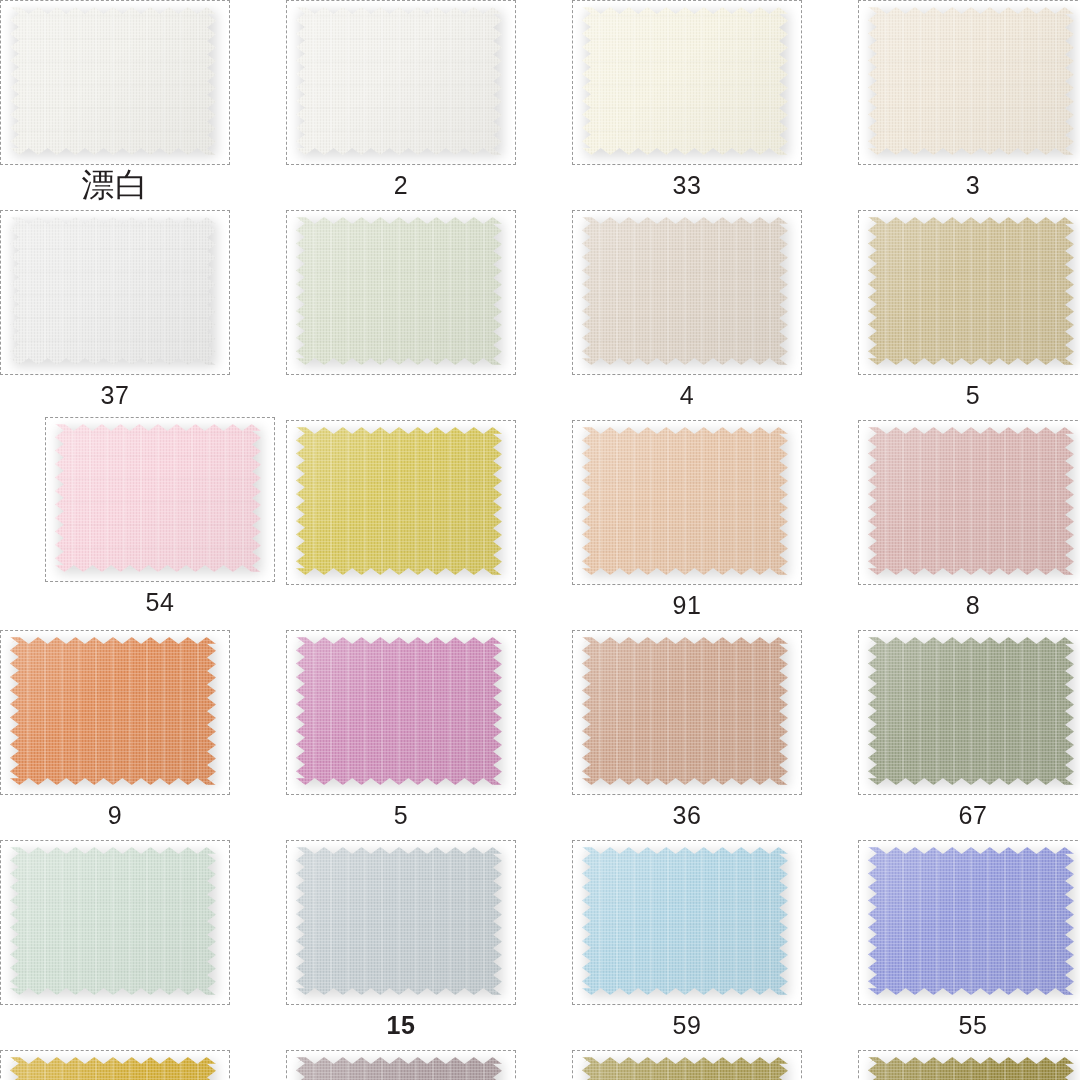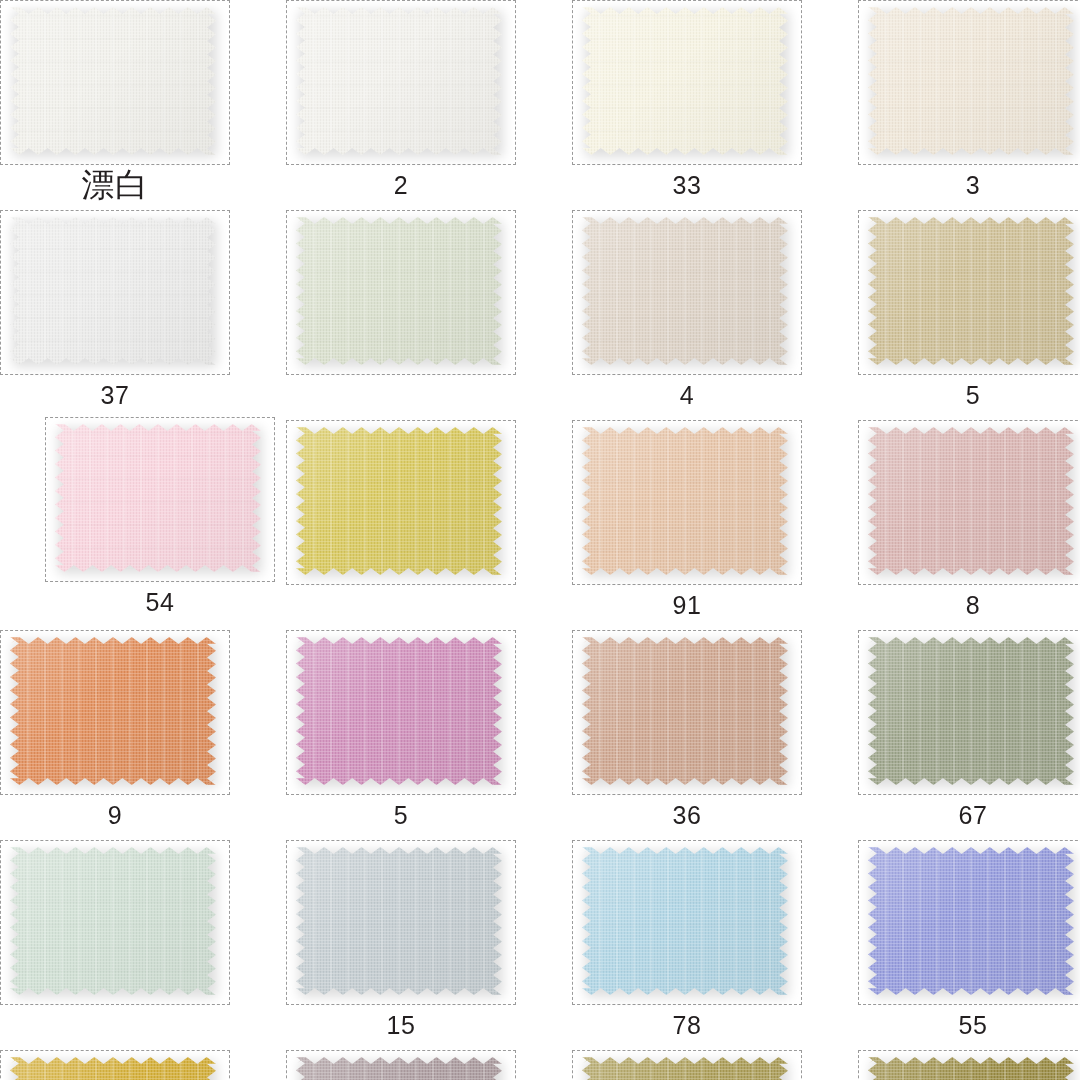--- a/index.html
+++ b/index.html
@@ -437,21 +437,21 @@
               </clipPath>
             </defs>
             <polygon points="0.0,7.0 9.4,0.0 18.7,7.0 28.1,0.0 37.5,7.0 46.8,0.0 56.2,7.0 65.5,0.0 74.9,7.0 84.3,0.0 93.6,7.0 103.0,0.0 112.4,7.0 121.7,0.0 131.1,7.0 140.5,0.0 149.8,7.0 159.2,0.0 168.5,7.0 177.9,0.0 187.3,7.0 196.6,0.0 206.0,7.0 197.0,7.0 206.0,13.7 197.0,20.5 206.0,27.2 197.0,33.9 206.0,40.6 197.0,47.4 206.0,54.1 197.0,60.8 206.0,67.5 197.0,74.3 206.0,81.0 197.0,87.7 206.0,94.5 197.0,101.2 206.0,107.9 197.0,114.6 206.0,121.4 197.0,128.1 206.0,134.8 197.0,141.5 206.0,148.3 197.0,148.0 206.0,141.0 196.6,148.0 187.3,141.0 177.9,148.0 168.5,141.0 159.2,148.0 149.8,141.0 140.5,148.0 131.1,141.0 121.7,148.0 112.4,141.0 103.0,148.0 93.6,141.0 84.3,148.0 74.9,141.0 65.5,148.0 56.2,141.0 46.8,148.0 37.5,141.0 28.1,148.0 18.7,141.0 9.4,148.0 0.0,141.0 9.0,141.0 0.0,134.3 9.0,127.5 0.0,120.8 9.0,114.1 0.0,107.4 9.0,100.6 0.0,93.9 9.0,87.2 0.0,80.5 9.0,73.7 0.0,67.0 9.0,60.3 0.0,53.5 9.0,46.8 0.0,40.1 9.0,33.4 0.0,26.6 9.0,19.9 0.0,13.2 9.0,6.5 0.0,-0.3 9.0,0.0" fill="#cfdfd3"></polygon>
           </svg>
           <div class="cloth-weave" style="clip-path: polygon(0% 4.73%, 4.56% 0%, 9.08% 4.73%, 13.64% 0%, 18.2% 4.73%, 22.72% 0%, 27.28% 4.73%, 31.8% 0%, 36.36% 4.73%, 40.92% 0%, 45.44% 4.73%, 50% 0%, 54.56% 4.73%, 59.08% 0%, 63.64% 4.73%, 68.2% 0%, 72.72% 4.73%, 77.28% 0%, 81.8% 4.73%, 86.36% 0%, 90.92% 4.73%, 95.44% 0%, 100% 4.73%, 95.63% 4.73%, 100% 9.26%, 95.63% 13.85%, 100% 18.38%, 95.63% 22.91%, 100% 27.43%, 95.63% 32.03%, 100% 36.55%, 95.63% 41.08%, 100% 45.61%, 95.63% 50.2%, 100% 54.73%, 95.63% 59.26%, 100% 63.85%, 95.63% 68.38%, 100% 72.91%, 95.63% 77.43%, 100% 82.03%, 95.63% 86.55%, 100% 91.08%, 95.63% 95.61%, 100% 100.2%, 95.63% 100%, 100% 95.27%, 95.44% 100%, 90.92% 95.27%, 86.36% 100%, 81.8% 95.27%, 77.28% 100%, 72.72% 95.27%, 68.2% 100%, 63.64% 95.27%, 59.08% 100%, 54.56% 95.27%, 50% 100%, 45.44% 95.27%, 40.92% 100%, 36.36% 95.27%, 31.8% 100%, 27.28% 95.27%, 22.72% 100%, 18.2% 95.27%, 13.64% 100%, 9.08% 95.27%, 4.56% 100%, 0% 95.27%, 4.37% 95.27%, 0% 90.74%, 4.37% 86.15%, 0% 81.62%, 4.37% 77.09%, 0% 72.57%, 4.37% 67.97%, 0% 63.45%, 4.37% 58.92%, 0% 54.39%, 4.37% 49.8%, 0% 45.27%, 4.37% 40.74%, 0% 36.15%, 4.37% 31.62%, 0% 27.09%, 4.37% 22.57%, 0% 17.97%, 4.37% 13.45%, 0% 8.92%, 4.37% 4.39%, 0% -0.2%, 4.37% 0%);"></div>
           <div class="cloth-slub" style="clip-path: polygon(0% 4.73%, 4.56% 0%, 9.08% 4.73%, 13.64% 0%, 18.2% 4.73%, 22.72% 0%, 27.28% 4.73%, 31.8% 0%, 36.36% 4.73%, 40.92% 0%, 45.44% 4.73%, 50% 0%, 54.56% 4.73%, 59.08% 0%, 63.64% 4.73%, 68.2% 0%, 72.72% 4.73%, 77.28% 0%, 81.8% 4.73%, 86.36% 0%, 90.92% 4.73%, 95.44% 0%, 100% 4.73%, 95.63% 4.73%, 100% 9.26%, 95.63% 13.85%, 100% 18.38%, 95.63% 22.91%, 100% 27.43%, 95.63% 32.03%, 100% 36.55%, 95.63% 41.08%, 100% 45.61%, 95.63% 50.2%, 100% 54.73%, 95.63% 59.26%, 100% 63.85%, 95.63% 68.38%, 100% 72.91%, 95.63% 77.43%, 100% 82.03%, 95.63% 86.55%, 100% 91.08%, 95.63% 95.61%, 100% 100.2%, 95.63% 100%, 100% 95.27%, 95.44% 100%, 90.92% 95.27%, 86.36% 100%, 81.8% 95.27%, 77.28% 100%, 72.72% 95.27%, 68.2% 100%, 63.64% 95.27%, 59.08% 100%, 54.56% 95.27%, 50% 100%, 45.44% 95.27%, 40.92% 100%, 36.36% 95.27%, 31.8% 100%, 27.28% 95.27%, 22.72% 100%, 18.2% 95.27%, 13.64% 100%, 9.08% 95.27%, 4.56% 100%, 0% 95.27%, 4.37% 95.27%, 0% 90.74%, 4.37% 86.15%, 0% 81.62%, 4.37% 77.09%, 0% 72.57%, 4.37% 67.97%, 0% 63.45%, 4.37% 58.92%, 0% 54.39%, 4.37% 49.8%, 0% 45.27%, 4.37% 40.74%, 0% 36.15%, 4.37% 31.62%, 0% 27.09%, 4.37% 22.57%, 0% 17.97%, 4.37% 13.45%, 0% 8.92%, 4.37% 4.39%, 0% -0.2%, 4.37% 0%);"></div>
           <div class="cloth-sheen" style="clip-path: polygon(0% 4.73%, 4.56% 0%, 9.08% 4.73%, 13.64% 0%, 18.2% 4.73%, 22.72% 0%, 27.28% 4.73%, 31.8% 0%, 36.36% 4.73%, 40.92% 0%, 45.44% 4.73%, 50% 0%, 54.56% 4.73%, 59.08% 0%, 63.64% 4.73%, 68.2% 0%, 72.72% 4.73%, 77.28% 0%, 81.8% 4.73%, 86.36% 0%, 90.92% 4.73%, 95.44% 0%, 100% 4.73%, 95.63% 4.73%, 100% 9.26%, 95.63% 13.85%, 100% 18.38%, 95.63% 22.91%, 100% 27.43%, 95.63% 32.03%, 100% 36.55%, 95.63% 41.08%, 100% 45.61%, 95.63% 50.2%, 100% 54.73%, 95.63% 59.26%, 100% 63.85%, 95.63% 68.38%, 100% 72.91%, 95.63% 77.43%, 100% 82.03%, 95.63% 86.55%, 100% 91.08%, 95.63% 95.61%, 100% 100.2%, 95.63% 100%, 100% 95.27%, 95.44% 100%, 90.92% 95.27%, 86.36% 100%, 81.8% 95.27%, 77.28% 100%, 72.72% 95.27%, 68.2% 100%, 63.64% 95.27%, 59.08% 100%, 54.56% 95.27%, 50% 100%, 45.44% 95.27%, 40.92% 100%, 36.36% 95.27%, 31.8% 100%, 27.28% 95.27%, 22.72% 100%, 18.2% 95.27%, 13.64% 100%, 9.08% 95.27%, 4.56% 100%, 0% 95.27%, 4.37% 95.27%, 0% 90.74%, 4.37% 86.15%, 0% 81.62%, 4.37% 77.09%, 0% 72.57%, 4.37% 67.97%, 0% 63.45%, 4.37% 58.92%, 0% 54.39%, 4.37% 49.8%, 0% 45.27%, 4.37% 40.74%, 0% 36.15%, 4.37% 31.62%, 0% 27.09%, 4.37% 22.57%, 0% 17.97%, 4.37% 13.45%, 0% 8.92%, 4.37% 4.39%, 0% -0.2%, 4.37% 0%);"></div>
         </div>
       </div>
     </div>
-    <div class="swatch-cell" style="left: 286px; top: 840px;">
+    <div class="swatch-cell" style="left: 286px; top: 840px; font-weight: bold;">
       <div class="swatch-box">
         <div class="swatch-shadow"></div>
         <div class="swatch-cloth">
           <svg class="cloth-svg" viewBox="0 0 206 148">
             <defs>
               <clipPath id="pinkclip17">
                 <polygon points="0.0,7.0 9.4,0.0 18.7,7.0 28.1,0.0 37.5,7.0 46.8,0.0 56.2,7.0 65.5,0.0 74.9,7.0 84.3,0.0 93.6,7.0 103.0,0.0 112.4,7.0 121.7,0.0 131.1,7.0 140.5,0.0 149.8,7.0 159.2,0.0 168.5,7.0 177.9,0.0 187.3,7.0 196.6,0.0 206.0,7.0 197.0,7.0 206.0,13.7 197.0,20.5 206.0,27.2 197.0,33.9 206.0,40.6 197.0,47.4 206.0,54.1 197.0,60.8 206.0,67.5 197.0,74.3 206.0,81.0 197.0,87.7 206.0,94.5 197.0,101.2 206.0,107.9 197.0,114.6 206.0,121.4 197.0,128.1 206.0,134.8 197.0,141.5 206.0,148.3 197.0,148.0 206.0,141.0 196.6,148.0 187.3,141.0 177.9,148.0 168.5,141.0 159.2,148.0 149.8,141.0 140.5,148.0 131.1,141.0 121.7,148.0 112.4,141.0 103.0,148.0 93.6,141.0 84.3,148.0 74.9,141.0 65.5,148.0 56.2,141.0 46.8,148.0 37.5,141.0 28.1,148.0 18.7,141.0 9.4,148.0 0.0,141.0 9.0,141.0 0.0,134.3 9.0,127.5 0.0,120.8 9.0,114.1 0.0,107.4 9.0,100.6 0.0,93.9 9.0,87.2 0.0,80.5 9.0,73.7 0.0,67.0 9.0,60.3 0.0,53.5 9.0,46.8 0.0,40.1 9.0,33.4 0.0,26.6 9.0,19.9 0.0,13.2 9.0,6.5 0.0,-0.3 9.0,0.0"></polygon>
               </clipPath>
             </defs>
             <polygon points="0.0,7.0 9.4,0.0 18.7,7.0 28.1,0.0 37.5,7.0 46.8,0.0 56.2,7.0 65.5,0.0 74.9,7.0 84.3,0.0 93.6,7.0 103.0,0.0 112.4,7.0 121.7,0.0 131.1,7.0 140.5,0.0 149.8,7.0 159.2,0.0 168.5,7.0 177.9,0.0 187.3,7.0 196.6,0.0 206.0,7.0 197.0,7.0 206.0,13.7 197.0,20.5 206.0,27.2 197.0,33.9 206.0,40.6 197.0,47.4 206.0,54.1 197.0,60.8 206.0,67.5 197.0,74.3 206.0,81.0 197.0,87.7 206.0,94.5 197.0,101.2 206.0,107.9 197.0,114.6 206.0,121.4 197.0,128.1 206.0,134.8 197.0,141.5 206.0,148.3 197.0,148.0 206.0,141.0 196.6,148.0 187.3,141.0 177.9,148.0 168.5,141.0 159.2,148.0 149.8,141.0 140.5,148.0 131.1,141.0 121.7,148.0 112.4,141.0 103.0,148.0 93.6,141.0 84.3,148.0 74.9,141.0 65.5,148.0 56.2,141.0 46.8,148.0 37.5,141.0 28.1,148.0 18.7,141.0 9.4,148.0 0.0,141.0 9.0,141.0 0.0,134.3 9.0,127.5 0.0,120.8 9.0,114.1 0.0,107.4 9.0,100.6 0.0,93.9 9.0,87.2 0.0,80.5 9.0,73.7 0.0,67.0 9.0,60.3 0.0,53.5 9.0,46.8 0.0,40.1 9.0,33.4 0.0,26.6 9.0,19.9 0.0,13.2 9.0,6.5 0.0,-0.3 9.0,0.0" fill="#c3ccd0"></polygon>
@@ -473,21 +473,21 @@
                 <polygon points="0.0,7.0 9.4,0.0 18.7,7.0 28.1,0.0 37.5,7.0 46.8,0.0 56.2,7.0 65.5,0.0 74.9,7.0 84.3,0.0 93.6,7.0 103.0,0.0 112.4,7.0 121.7,0.0 131.1,7.0 140.5,0.0 149.8,7.0 159.2,0.0 168.5,7.0 177.9,0.0 187.3,7.0 196.6,0.0 206.0,7.0 197.0,7.0 206.0,13.7 197.0,20.5 206.0,27.2 197.0,33.9 206.0,40.6 197.0,47.4 206.0,54.1 197.0,60.8 206.0,67.5 197.0,74.3 206.0,81.0 197.0,87.7 206.0,94.5 197.0,101.2 206.0,107.9 197.0,114.6 206.0,121.4 197.0,128.1 206.0,134.8 197.0,141.5 206.0,148.3 197.0,148.0 206.0,141.0 196.6,148.0 187.3,141.0 177.9,148.0 168.5,141.0 159.2,148.0 149.8,141.0 140.5,148.0 131.1,141.0 121.7,148.0 112.4,141.0 103.0,148.0 93.6,141.0 84.3,148.0 74.9,141.0 65.5,148.0 56.2,141.0 46.8,148.0 37.5,141.0 28.1,148.0 18.7,141.0 9.4,148.0 0.0,141.0 9.0,141.0 0.0,134.3 9.0,127.5 0.0,120.8 9.0,114.1 0.0,107.4 9.0,100.6 0.0,93.9 9.0,87.2 0.0,80.5 9.0,73.7 0.0,67.0 9.0,60.3 0.0,53.5 9.0,46.8 0.0,40.1 9.0,33.4 0.0,26.6 9.0,19.9 0.0,13.2 9.0,6.5 0.0,-0.3 9.0,0.0"></polygon>
               </clipPath>
             </defs>
             <polygon points="0.0,7.0 9.4,0.0 18.7,7.0 28.1,0.0 37.5,7.0 46.8,0.0 56.2,7.0 65.5,0.0 74.9,7.0 84.3,0.0 93.6,7.0 103.0,0.0 112.4,7.0 121.7,0.0 131.1,7.0 140.5,0.0 149.8,7.0 159.2,0.0 168.5,7.0 177.9,0.0 187.3,7.0 196.6,0.0 206.0,7.0 197.0,7.0 206.0,13.7 197.0,20.5 206.0,27.2 197.0,33.9 206.0,40.6 197.0,47.4 206.0,54.1 197.0,60.8 206.0,67.5 197.0,74.3 206.0,81.0 197.0,87.7 206.0,94.5 197.0,101.2 206.0,107.9 197.0,114.6 206.0,121.4 197.0,128.1 206.0,134.8 197.0,141.5 206.0,148.3 197.0,148.0 206.0,141.0 196.6,148.0 187.3,141.0 177.9,148.0 168.5,141.0 159.2,148.0 149.8,141.0 140.5,148.0 131.1,141.0 121.7,148.0 112.4,141.0 103.0,148.0 93.6,141.0 84.3,148.0 74.9,141.0 65.5,148.0 56.2,141.0 46.8,148.0 37.5,141.0 28.1,148.0 18.7,141.0 9.4,148.0 0.0,141.0 9.0,141.0 0.0,134.3 9.0,127.5 0.0,120.8 9.0,114.1 0.0,107.4 9.0,100.6 0.0,93.9 9.0,87.2 0.0,80.5 9.0,73.7 0.0,67.0 9.0,60.3 0.0,53.5 9.0,46.8 0.0,40.1 9.0,33.4 0.0,26.6 9.0,19.9 0.0,13.2 9.0,6.5 0.0,-0.3 9.0,0.0" fill="#aed4e4"></polygon>
           </svg>
           <div class="cloth-weave" style="clip-path: polygon(0% 4.73%, 4.56% 0%, 9.08% 4.73%, 13.64% 0%, 18.2% 4.73%, 22.72% 0%, 27.28% 4.73%, 31.8% 0%, 36.36% 4.73%, 40.92% 0%, 45.44% 4.73%, 50% 0%, 54.56% 4.73%, 59.08% 0%, 63.64% 4.73%, 68.2% 0%, 72.72% 4.73%, 77.28% 0%, 81.8% 4.73%, 86.36% 0%, 90.92% 4.73%, 95.44% 0%, 100% 4.73%, 95.63% 4.73%, 100% 9.26%, 95.63% 13.85%, 100% 18.38%, 95.63% 22.91%, 100% 27.43%, 95.63% 32.03%, 100% 36.55%, 95.63% 41.08%, 100% 45.61%, 95.63% 50.2%, 100% 54.73%, 95.63% 59.26%, 100% 63.85%, 95.63% 68.38%, 100% 72.91%, 95.63% 77.43%, 100% 82.03%, 95.63% 86.55%, 100% 91.08%, 95.63% 95.61%, 100% 100.2%, 95.63% 100%, 100% 95.27%, 95.44% 100%, 90.92% 95.27%, 86.36% 100%, 81.8% 95.27%, 77.28% 100%, 72.72% 95.27%, 68.2% 100%, 63.64% 95.27%, 59.08% 100%, 54.56% 95.27%, 50% 100%, 45.44% 95.27%, 40.92% 100%, 36.36% 95.27%, 31.8% 100%, 27.28% 95.27%, 22.72% 100%, 18.2% 95.27%, 13.64% 100%, 9.08% 95.27%, 4.56% 100%, 0% 95.27%, 4.37% 95.27%, 0% 90.74%, 4.37% 86.15%, 0% 81.62%, 4.37% 77.09%, 0% 72.57%, 4.37% 67.97%, 0% 63.45%, 4.37% 58.92%, 0% 54.39%, 4.37% 49.8%, 0% 45.27%, 4.37% 40.74%, 0% 36.15%, 4.37% 31.62%, 0% 27.09%, 4.37% 22.57%, 0% 17.97%, 4.37% 13.45%, 0% 8.92%, 4.37% 4.39%, 0% -0.2%, 4.37% 0%);"></div>
           <div class="cloth-slub" style="clip-path: polygon(0% 4.73%, 4.56% 0%, 9.08% 4.73%, 13.64% 0%, 18.2% 4.73%, 22.72% 0%, 27.28% 4.73%, 31.8% 0%, 36.36% 4.73%, 40.92% 0%, 45.44% 4.73%, 50% 0%, 54.56% 4.73%, 59.08% 0%, 63.64% 4.73%, 68.2% 0%, 72.72% 4.73%, 77.28% 0%, 81.8% 4.73%, 86.36% 0%, 90.92% 4.73%, 95.44% 0%, 100% 4.73%, 95.63% 4.73%, 100% 9.26%, 95.63% 13.85%, 100% 18.38%, 95.63% 22.91%, 100% 27.43%, 95.63% 32.03%, 100% 36.55%, 95.63% 41.08%, 100% 45.61%, 95.63% 50.2%, 100% 54.73%, 95.63% 59.26%, 100% 63.85%, 95.63% 68.38%, 100% 72.91%, 95.63% 77.43%, 100% 82.03%, 95.63% 86.55%, 100% 91.08%, 95.63% 95.61%, 100% 100.2%, 95.63% 100%, 100% 95.27%, 95.44% 100%, 90.92% 95.27%, 86.36% 100%, 81.8% 95.27%, 77.28% 100%, 72.72% 95.27%, 68.2% 100%, 63.64% 95.27%, 59.08% 100%, 54.56% 95.27%, 50% 100%, 45.44% 95.27%, 40.92% 100%, 36.36% 95.27%, 31.8% 100%, 27.28% 95.27%, 22.72% 100%, 18.2% 95.27%, 13.64% 100%, 9.08% 95.27%, 4.56% 100%, 0% 95.27%, 4.37% 95.27%, 0% 90.74%, 4.37% 86.15%, 0% 81.62%, 4.37% 77.09%, 0% 72.57%, 4.37% 67.97%, 0% 63.45%, 4.37% 58.92%, 0% 54.39%, 4.37% 49.8%, 0% 45.27%, 4.37% 40.74%, 0% 36.15%, 4.37% 31.62%, 0% 27.09%, 4.37% 22.57%, 0% 17.97%, 4.37% 13.45%, 0% 8.92%, 4.37% 4.39%, 0% -0.2%, 4.37% 0%);"></div>
           <div class="cloth-sheen" style="clip-path: polygon(0% 4.73%, 4.56% 0%, 9.08% 4.73%, 13.64% 0%, 18.2% 4.73%, 22.72% 0%, 27.28% 4.73%, 31.8% 0%, 36.36% 4.73%, 40.92% 0%, 45.44% 4.73%, 50% 0%, 54.56% 4.73%, 59.08% 0%, 63.64% 4.73%, 68.2% 0%, 72.72% 4.73%, 77.28% 0%, 81.8% 4.73%, 86.36% 0%, 90.92% 4.73%, 95.44% 0%, 100% 4.73%, 95.63% 4.73%, 100% 9.26%, 95.63% 13.85%, 100% 18.38%, 95.63% 22.91%, 100% 27.43%, 95.63% 32.03%, 100% 36.55%, 95.63% 41.08%, 100% 45.61%, 95.63% 50.2%, 100% 54.73%, 95.63% 59.26%, 100% 63.85%, 95.63% 68.38%, 100% 72.91%, 95.63% 77.43%, 100% 82.03%, 95.63% 86.55%, 100% 91.08%, 95.63% 95.61%, 100% 100.2%, 95.63% 100%, 100% 95.27%, 95.44% 100%, 90.92% 95.27%, 86.36% 100%, 81.8% 95.27%, 77.28% 100%, 72.72% 95.27%, 68.2% 100%, 63.64% 95.27%, 59.08% 100%, 54.56% 95.27%, 50% 100%, 45.44% 95.27%, 40.92% 100%, 36.36% 95.27%, 31.8% 100%, 27.28% 95.27%, 22.72% 100%, 18.2% 95.27%, 13.64% 100%, 9.08% 95.27%, 4.56% 100%, 0% 95.27%, 4.37% 95.27%, 0% 90.74%, 4.37% 86.15%, 0% 81.62%, 4.37% 77.09%, 0% 72.57%, 4.37% 67.97%, 0% 63.45%, 4.37% 58.92%, 0% 54.39%, 4.37% 49.8%, 0% 45.27%, 4.37% 40.74%, 0% 36.15%, 4.37% 31.62%, 0% 27.09%, 4.37% 22.57%, 0% 17.97%, 4.37% 13.45%, 0% 8.92%, 4.37% 4.39%, 0% -0.2%, 4.37% 0%);"></div>
         </div>
       </div>
-      <div class="swatch-label">78</div>
+      <div class="swatch-label">59</div>
     </div>
     <div class="swatch-cell" style="left: 858px; top: 840px;">
       <div class="swatch-box">
         <div class="swatch-shadow"></div>
         <div class="swatch-cloth">
           <svg class="cloth-svg" viewBox="0 0 206 148">
             <defs>
               <clipPath id="pinkclip19">
                 <polygon points="0.0,7.0 9.4,0.0 18.7,7.0 28.1,0.0 37.5,7.0 46.8,0.0 56.2,7.0 65.5,0.0 74.9,7.0 84.3,0.0 93.6,7.0 103.0,0.0 112.4,7.0 121.7,0.0 131.1,7.0 140.5,0.0 149.8,7.0 159.2,0.0 168.5,7.0 177.9,0.0 187.3,7.0 196.6,0.0 206.0,7.0 197.0,7.0 206.0,13.7 197.0,20.5 206.0,27.2 197.0,33.9 206.0,40.6 197.0,47.4 206.0,54.1 197.0,60.8 206.0,67.5 197.0,74.3 206.0,81.0 197.0,87.7 206.0,94.5 197.0,101.2 206.0,107.9 197.0,114.6 206.0,121.4 197.0,128.1 206.0,134.8 197.0,141.5 206.0,148.3 197.0,148.0 206.0,141.0 196.6,148.0 187.3,141.0 177.9,148.0 168.5,141.0 159.2,148.0 149.8,141.0 140.5,148.0 131.1,141.0 121.7,148.0 112.4,141.0 103.0,148.0 93.6,141.0 84.3,148.0 74.9,141.0 65.5,148.0 56.2,141.0 46.8,148.0 37.5,141.0 28.1,148.0 18.7,141.0 9.4,148.0 0.0,141.0 9.0,141.0 0.0,134.3 9.0,127.5 0.0,120.8 9.0,114.1 0.0,107.4 9.0,100.6 0.0,93.9 9.0,87.2 0.0,80.5 9.0,73.7 0.0,67.0 9.0,60.3 0.0,53.5 9.0,46.8 0.0,40.1 9.0,33.4 0.0,26.6 9.0,19.9 0.0,13.2 9.0,6.5 0.0,-0.3 9.0,0.0"></polygon>
               </clipPath>

